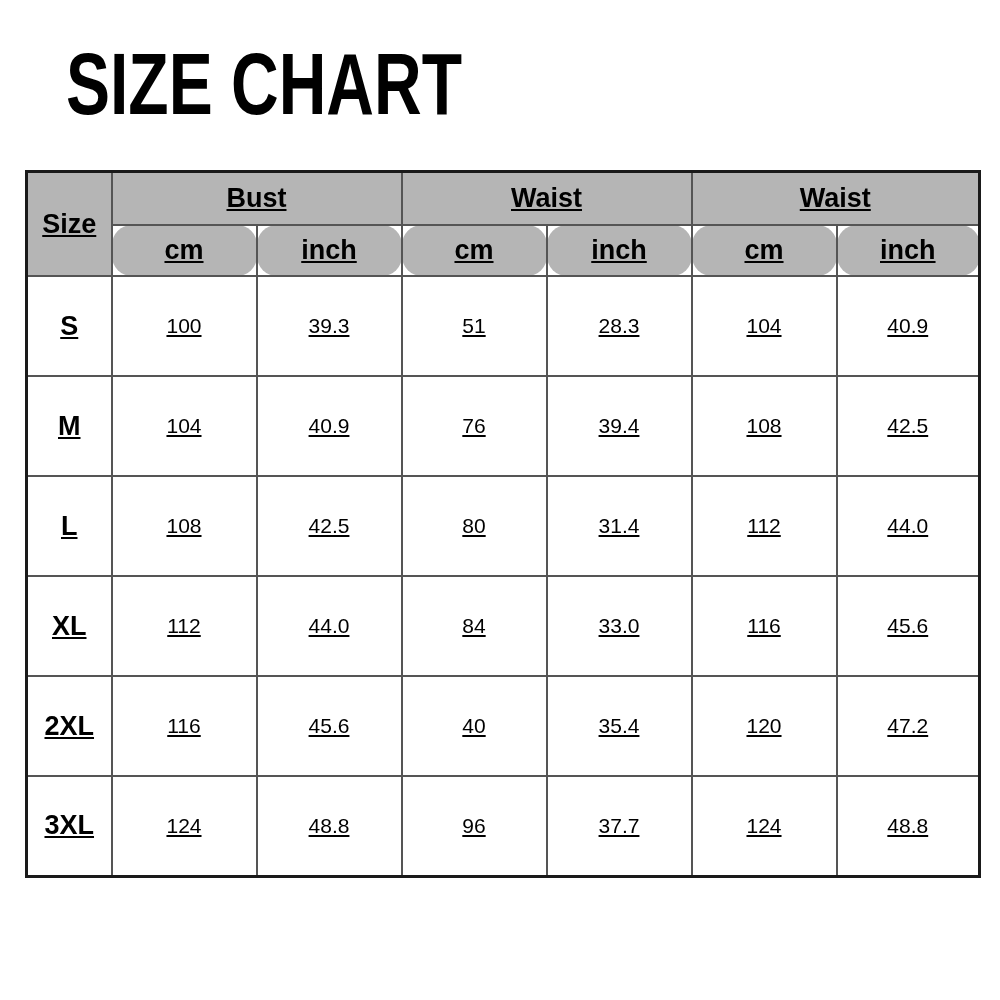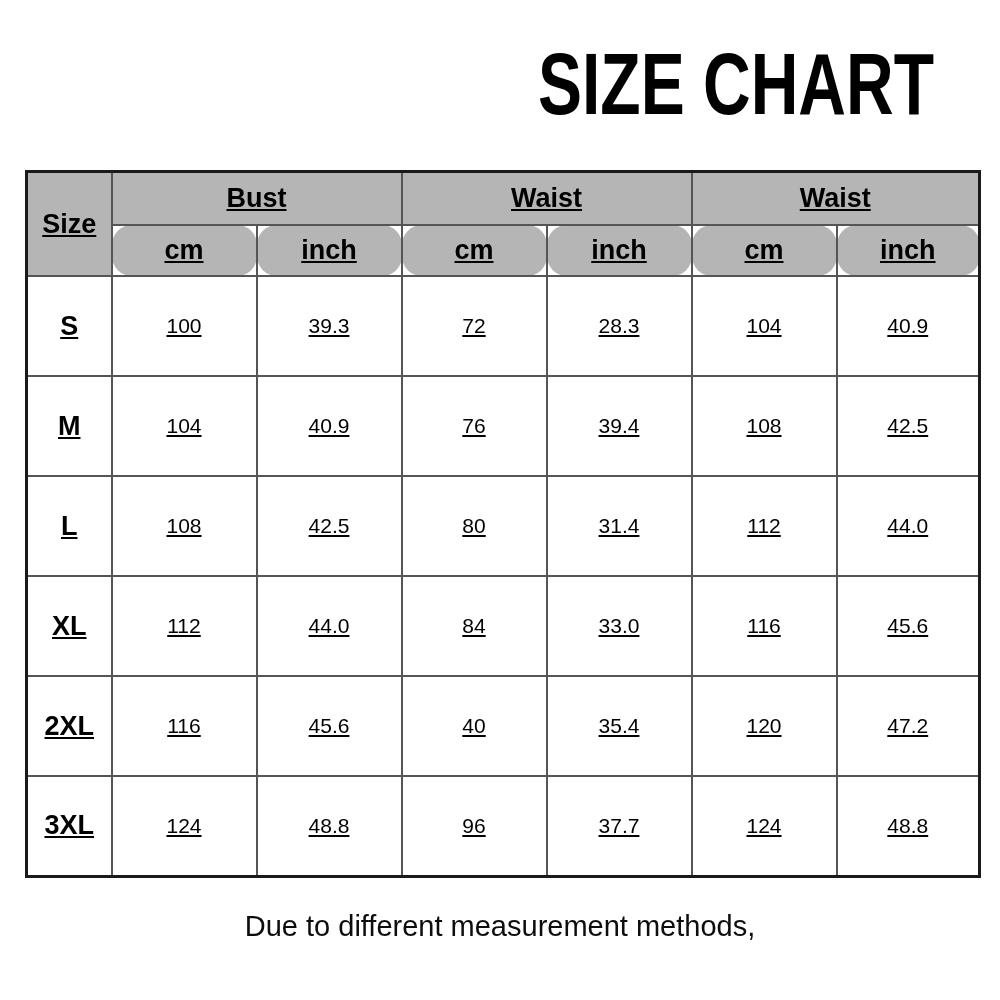--- a/index.html
+++ b/index.html
@@ -10,21 +10,21 @@
     height: 1000px;
     font-family: "Liberation Sans", sans-serif;
     color: #000000;
     position: relative;
   }
   .title-wrap {
     position: absolute;
     top: 40px;
     left: 0;
     width: 1000px;
-    text-align: right;
+    text-align: left;
   }
   .title {
     display: inline-block;
     font-size: 88px;
     font-weight: bold;
     letter-spacing: 0px;
     line-height: 1;
     transform: scaleX(0.75);
     transform-origin: center;
     white-space: nowrap;
@@ -107,21 +107,21 @@
       <th>inch</th>
       <th>cm</th>
       <th>inch</th>
     </tr>
   </thead>
   <tbody>
     <tr>
       <th class="size-label">S</th>
       <td>100</td>
       <td>39.3</td>
-      <td>72</td>
+      <td>51</td>
       <td>28.3</td>
       <td>104</td>
       <td>40.9</td>
     </tr>
     <tr>
       <th class="size-label">M</th>
       <td>104</td>
       <td>40.9</td>
       <td>76</td>
       <td>39.4</td>
@@ -161,14 +161,13 @@
       <td>48.8</td>
       <td>96</td>
       <td>37.7</td>
       <td>124</td>
       <td>48.8</td>
     </tr>
   </tbody>
 </table>
 
 <div class="footer-note">
-  <div>Due to different measurement methods,</div>
 </div>
 
 </body></html>

